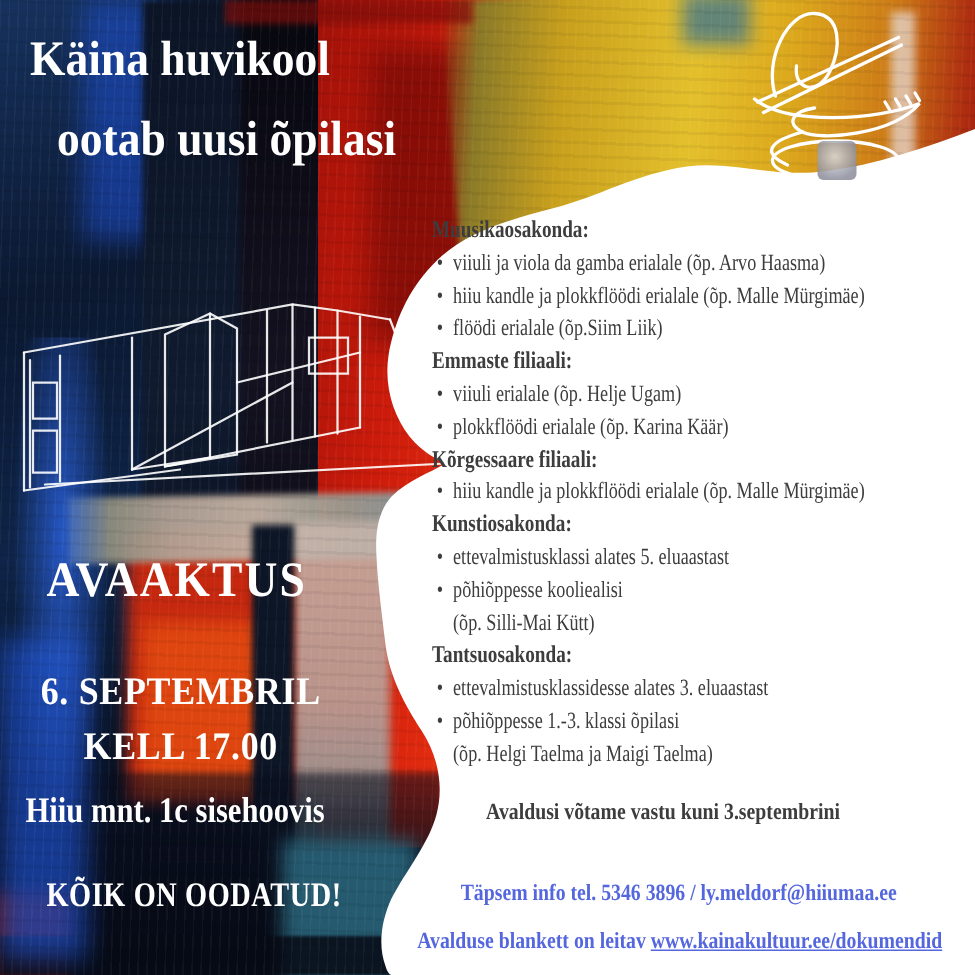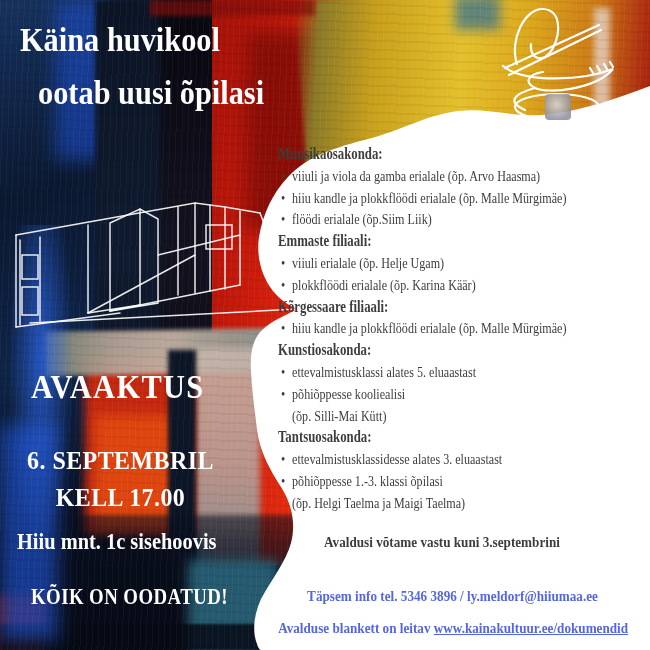--- a/index.html
+++ b/index.html
@@ -43,21 +43,21 @@
   .wtxt{position:absolute;color:#fff;font-weight:bold;white-space:nowrap;transform-origin:0 50%;}
   .title1{left:20px;top:22px;font-size:33px;transform:scaleX(.92);}
   .title2{left:38px;top:75px;font-size:33px;transform:scaleX(.92);}
   .avaaktus{left:31px;top:369px;font-size:33px;letter-spacing:1.5px;transform:scaleX(.92);}
   .dates{left:18px;top:446px;width:205px;text-align:center;transform-origin:50% 50%;transform:scaleX(.92);}
   .date2{margin-top:7px;}
   .dates div{font-size:26px;font-weight:bold;color:#fff;letter-spacing:.5px;}
   .location{left:17px;top:528px;font-size:24px;transform:scaleX(.85);}
   .welcome{left:31px;top:584px;font-size:23px;letter-spacing:.5px;transform:scaleX(.82);}
   
-  .content{position:absolute;left:278px;top:143px;width:345px;color:var(--text-dark,#3d3d3d);}
+  .content{position:absolute;left:288px;top:143px;width:345px;color:var(--text-dark,#3d3d3d);}
   .s-head,.s-item{line-height:21.8px;white-space:nowrap;transform-origin:0 50%;}
   .s-head{font-size:16px;font-weight:bold;transform:scaleX(.8);}
   .s-item{font-size:15.5px;transform:scaleX(.78);padding-left:4px;}
   .s-item .blt{display:inline-block;width:14px;}
   .s-item.cont{padding-left:18px;}
   .deadline{position:absolute;left:292px;top:533px;width:300px;text-align:center;
             font-size:15.5px;font-weight:bold;color:var(--text-dark,#3d3d3d);
             white-space:nowrap;transform:scaleX(.85);transform-origin:50% 50%;}
   .contact{position:absolute;color:var(--accent-blue,#5567df);font-weight:bold;font-size:15.5px;
            text-align:center;white-space:nowrap;transform:scaleX(.85);transform-origin:50% 50%;}

